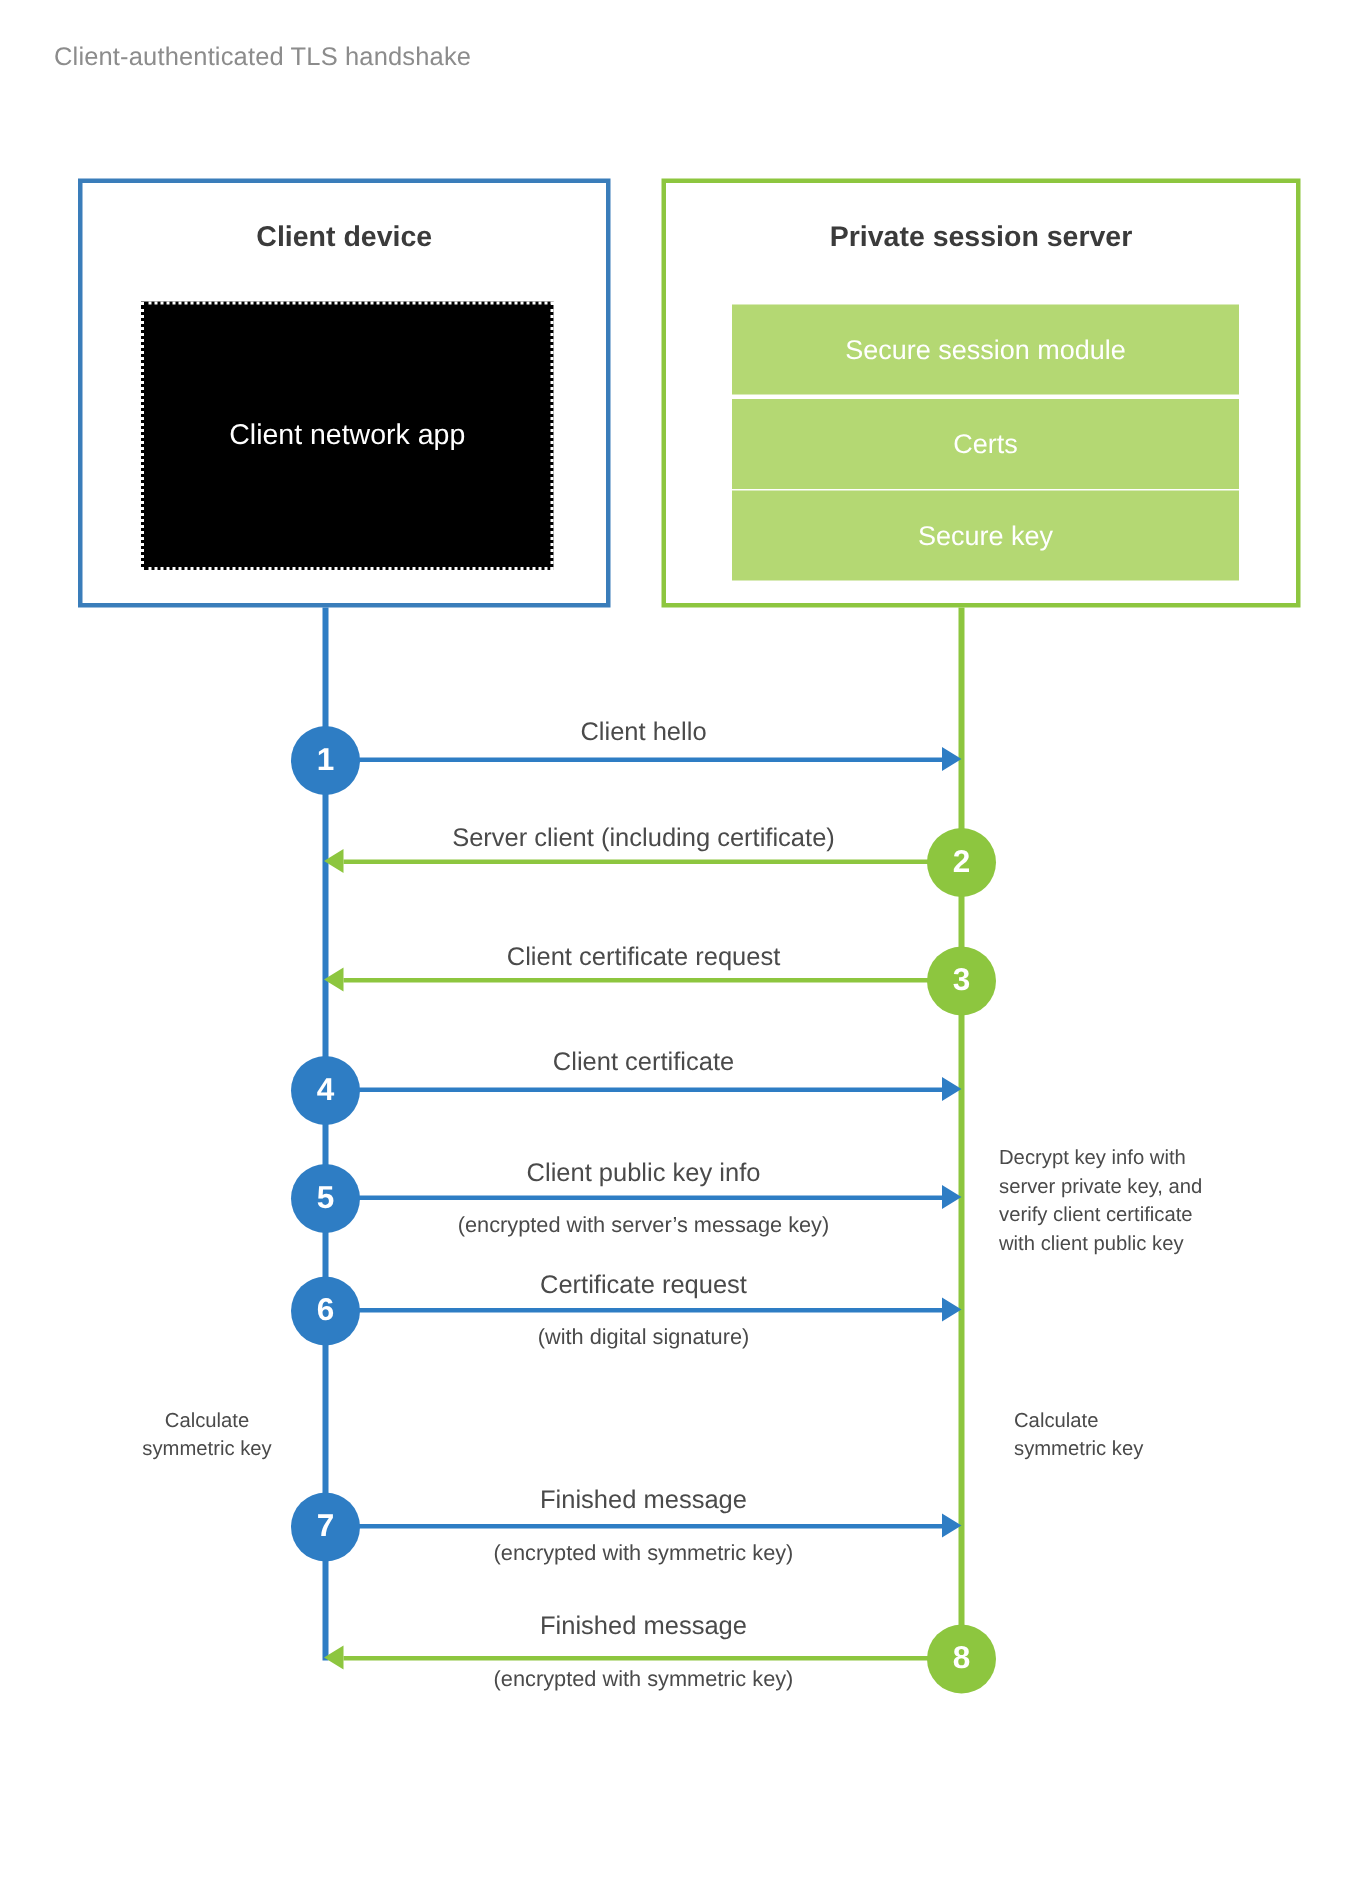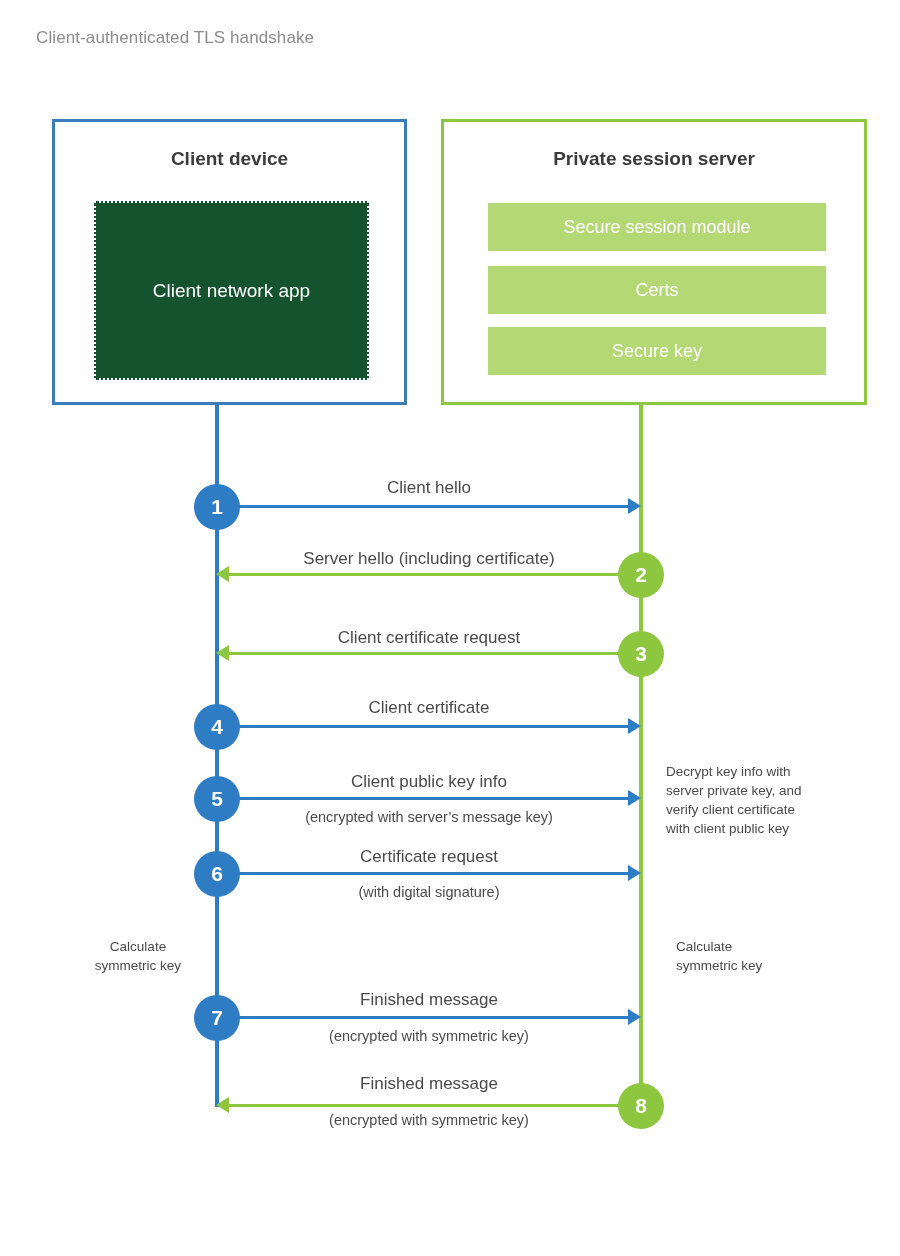--- a/index.html
+++ b/index.html
@@ -66,39 +66,39 @@
     color: #3b3b3b;
   }
 
   
   .client-app {
     position: absolute;
     left: 39px;
     top: 79px;
     width: 275px;
     height: 179px;
-    background: #14532d;
+    background: #000000;
     border: 2px dotted #ffffff;
     box-sizing: border-box;
     display: flex;
     align-items: center;
     justify-content: center;
     text-align: left;
     color: #ffffff;
     font-size: 19px;
     line-height: 1.32;
     padding: 0 16px;
   }
 
   
   .server-bar {
     position: absolute;
     left: 44px;
     width: 338px;
-    height: 48px;
+    height: 60px;
     background: #b4d873;
     display: flex;
     align-items: center;
     justify-content: center;
     color: #ffffff;
     font-size: 18px;
     box-sizing: border-box;
   }
   .server-bar.b0 { top: 81px; }
   .server-bar.b1 { top: 144px; }
@@ -213,21 +213,21 @@
   <div class="lifeline client-line"></div>
   <div class="lifeline server-line"></div>
 
   <div class="msg-label" style="left:217px; top:478px; width:424px;">Client hello</div>
   <div class="arrow-line blue" style="left:217px; top:505px; width:411px;"></div>
   <div class="arrow-head right blue" style="left:628px; top:498px;"></div>
   <div class="step-circle blue" style="left:194px; top:484px;">
     <span>1</span>
   </div>
 
-  <div class="msg-label" style="left:217px; top:549px; width:424px;">Server hello (including certificate)</div>
+  <div class="msg-label" style="left:217px; top:549px; width:424px;">Server client (including certificate)</div>
   <div class="arrow-line green" style="left:229px; top:573px; width:412px;"></div>
   <div class="arrow-head left green" style="left:216px; top:566px;"></div>
   <div class="step-circle green" style="left:618px; top:552px;">
     <span>2</span>
   </div>
 
   <div class="msg-label" style="left:217px; top:628px; width:424px;">Client certificate request</div>
   <div class="arrow-line green" style="left:229px; top:652px; width:412px;"></div>
   <div class="arrow-head left green" style="left:216px; top:645px;"></div>
   <div class="step-circle green" style="left:618px; top:631px;">

